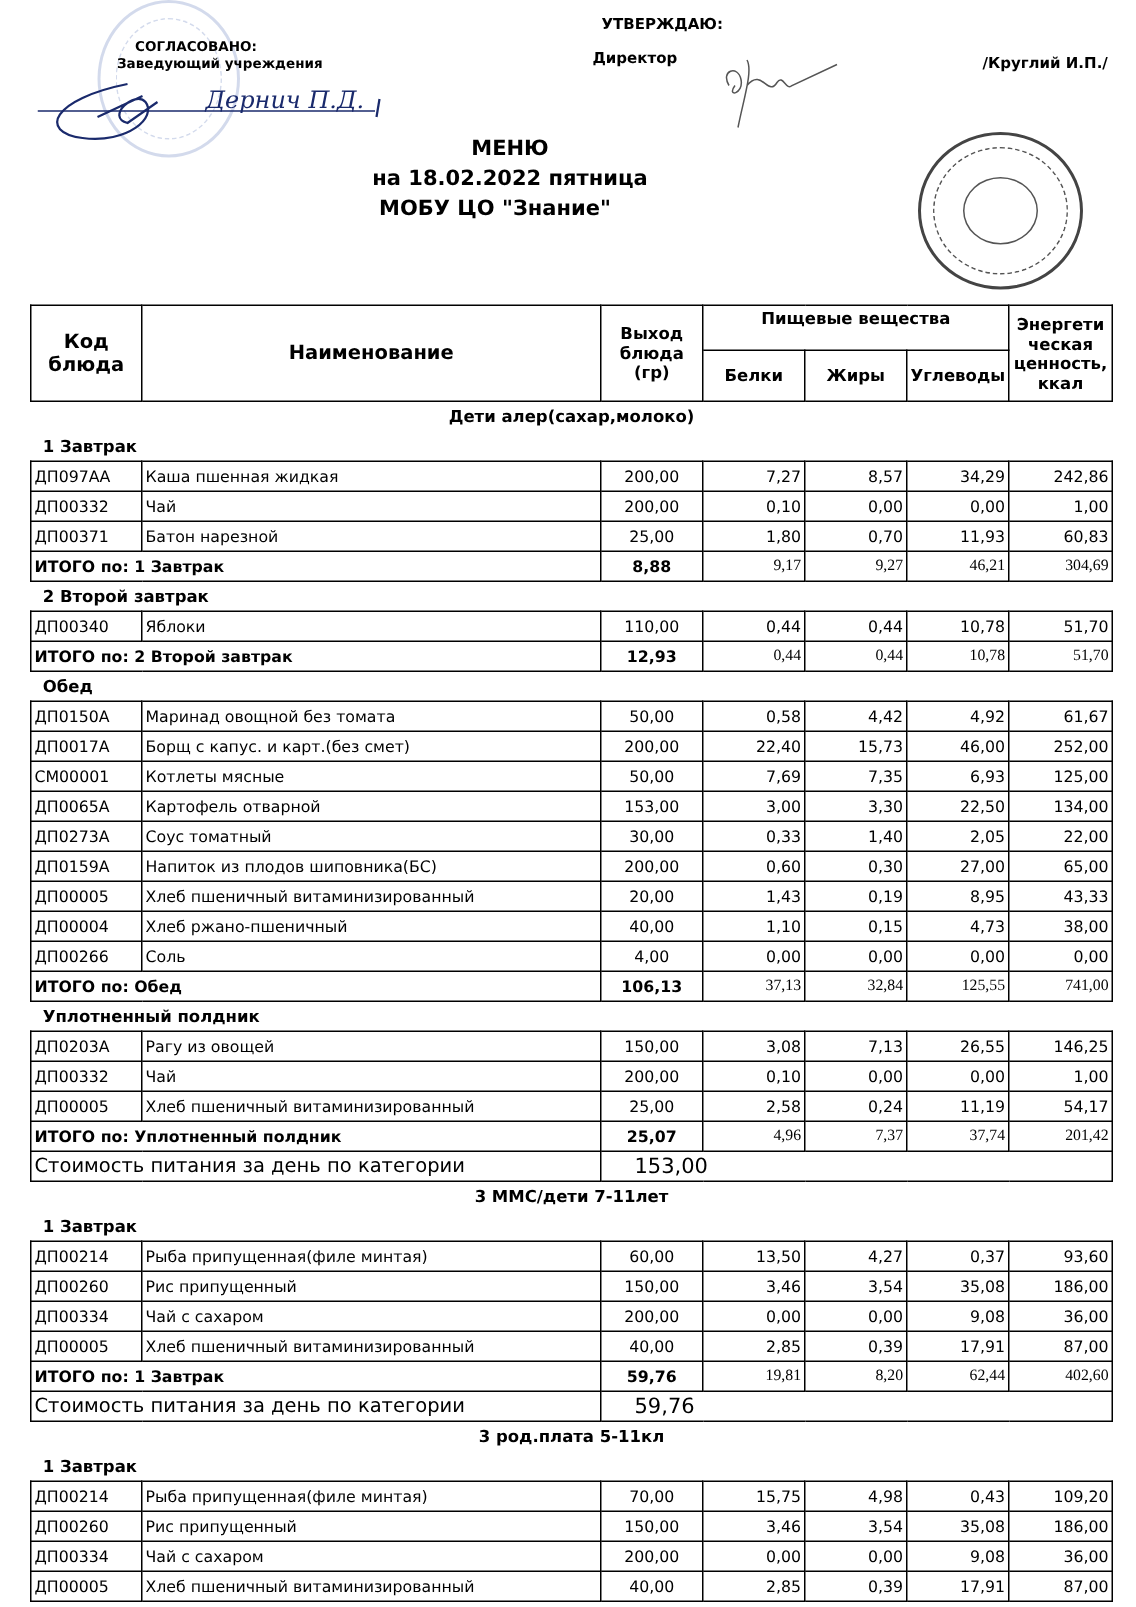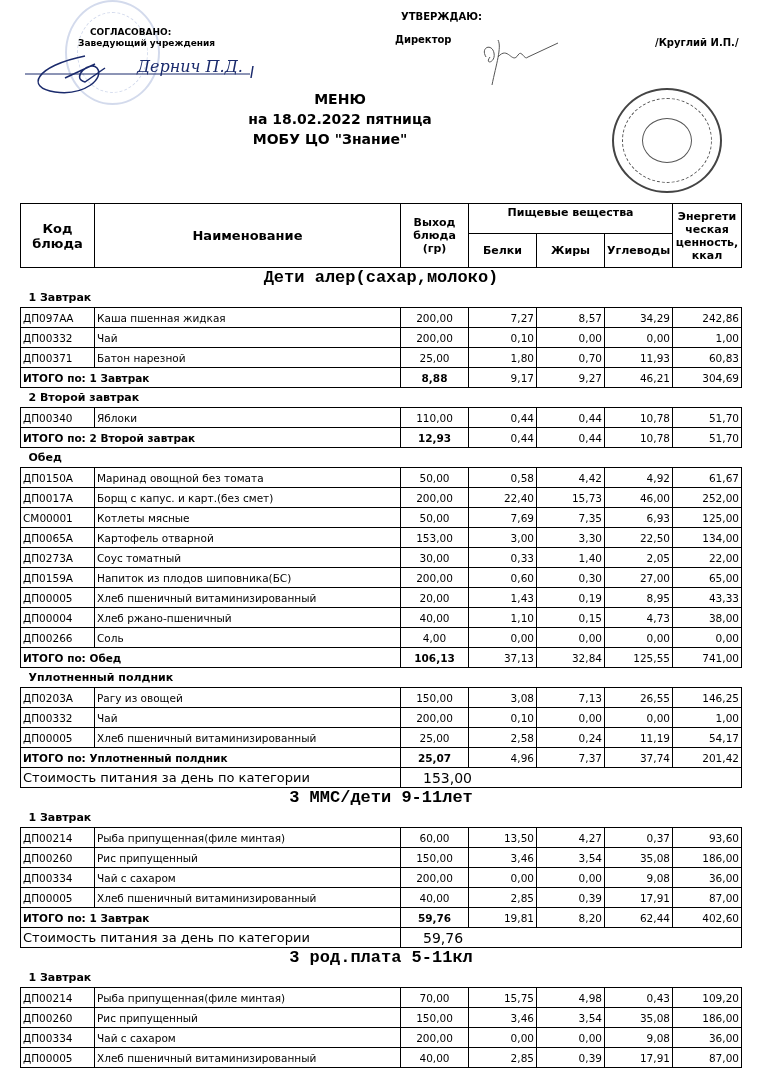--- a/index.html
+++ b/index.html
@@ -28,22 +28,22 @@
   .t3 { top: 129px; left: 180px; }
 
   table { position: absolute; left: 20px; width: 721px; border-collapse: collapse; table-layout: fixed; }
   td, th { border: 1px solid #000; font-size: 10.5px; padding: 0 2px; height: 20px; white-space: nowrap; overflow: hidden; }
   th { font-weight: bold; }
   .head th { font-size: 11px; text-align: center; }
   .head .big { font-size: 13px; }
   .num { text-align: right; }
   .ctr { text-align: center; }
   .tot td { font-weight: bold; }
-  .tot td.plain { font-weight: normal; }
-  .cat td { border: none; text-align: center; font-weight: bold; font-size: 17px; font-family: Liberation Mono, monospace; }
+  .tot td.plain { font-weight: normal; font-family: Liberation Serif, serif; }
+  .cat td { border: none; text-align: center; font-weight: bold; font-size: 11px; }
   .meal td { border: none; font-weight: bold; font-size: 11px; padding-left: 8px; }
   .cost td { font-weight: normal; font-size: 13px; }
   .cost .val { font-size: 14px; padding-left: 22px; }
 </style>
 </head>
 <body>
 
 <div class="stamp-left"></div>
 <div class="hdr sogl">СОГЛАСОВАНО:</div>
 <div class="hdr zav">Заведующий  учреждения</div>
@@ -284,21 +284,21 @@
         <td class="num plain">7,37</td>
         <td class="num plain">37,74</td>
         <td class="num plain">201,42</td>
   </tr>
   <tr class="cost">
     <td colspan="2">Стоимость питания за день по категории</td>
     <td colspan="5" class="val" style="border-left:1px solid #000">153,00</td>
   </tr>
 
   <tr class="cat">
-        <td colspan="7">3 ММС/дети 9-11лет</td>
+        <td colspan="7">3 ММС/дети 7-11лет</td>
       </tr>
   <tr class="meal">
         <td colspan="7">1 Завтрак</td>
       </tr>
   <tr>
         <td>ДП00214</td>
         <td>Рыба припущенная(филе минтая)</td>
         <td class="ctr">60,00</td>
         <td class="num">13,50</td>
         <td class="num">4,27</td>

